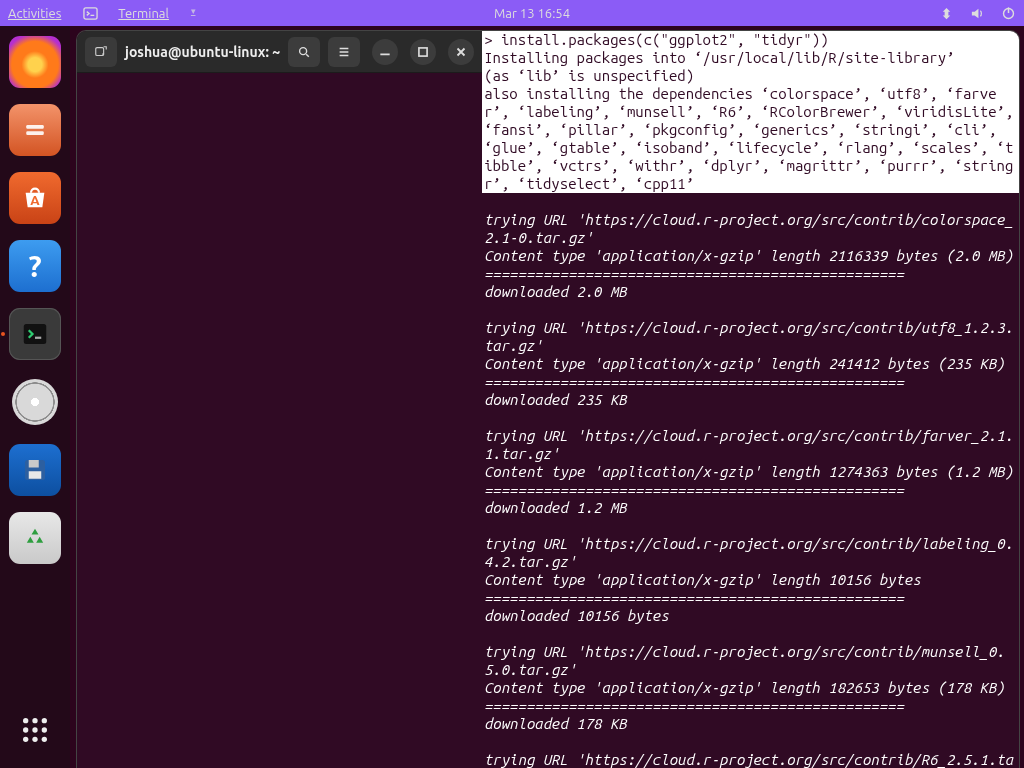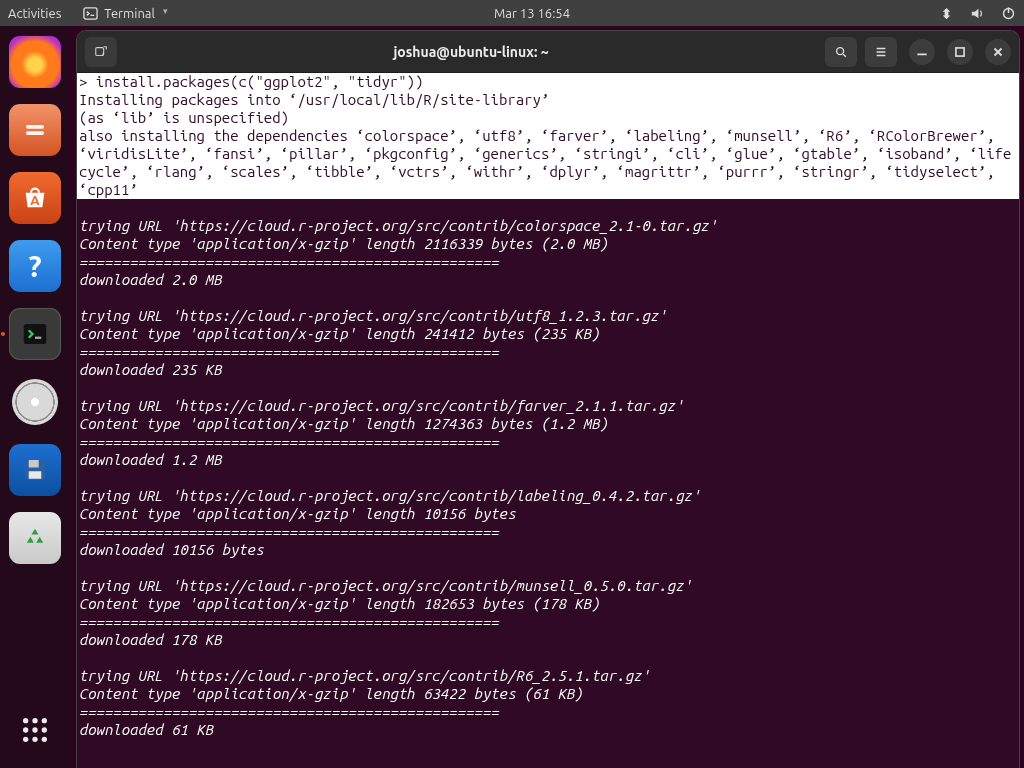--- a/index.html
+++ b/index.html
@@ -6,26 +6,27 @@
   html, body {
     width: 1024px; height: 768px; overflow: hidden;
     font-family: Ubuntu, "Segoe UI", sans-serif;
     background: #2c041d;
     color: #fff;
   }
 
   
   .topbar {
     position: absolute; left: 0; top: 0; right: 0; height: 26px;
-    background: #404040; color: #ddd;
+    background: #8b5cf6; color: #ddd;
     display: flex; align-items: center; font-size: 13px;
     padding: 12px 8px;
+    text-decoration: underline;
   }
   .topbar .left  { display: flex; align-items: center; gap: 22px; }
-  .topbar .term-ind { display: flex; align-items: flex-start; gap: 6px; }
+  .topbar .term-ind { display: flex; align-items: flex-start; gap: 20px; }
   .topbar .center { position: absolute; left: 50%; transform: translateX(-50%); margin-left: 20px; }
   .topbar .right { margin-left: auto; display: flex; align-items: center; gap: 16px; }
 
   .topbar svg { width: 15px; height: 15px; fill: #ddd; display: block; }
 
   
   .dock {
     position: absolute; left: 0; top: 26px; bottom: 0; width: 70px;
     background: rgba(20,20,20,0.35);
     display: flex; flex-direction: column; align-items: center;
@@ -48,21 +49,21 @@
     width: 48px; height: 48px;
     display: flex; align-items: center; justify-content: center;
   }
 
   
   .window {
     position: absolute; left: 76px; top: 30px; right: 4px; bottom: 0;
     background: #300a24;
     border-radius: 10px 10px 0 0;
     border: 1px solid #444; border-bottom: none;
-    display: flex; flex-direction: column;
+    display: flex; flex-direction: row;
     overflow: hidden;
   }
   .titlebar {
     height: 42px; background: #2a2a2a;
     display: flex; align-items: center; padding: 0 8px; gap: 8px;
     border-bottom: 1px solid #1c1c1c;
   }
   .titlebar .newtab {
     width: 32px; height: 30px; border-radius: 6px; background: #3a3a3a;
     display: flex; align-items: center; justify-content: center;

